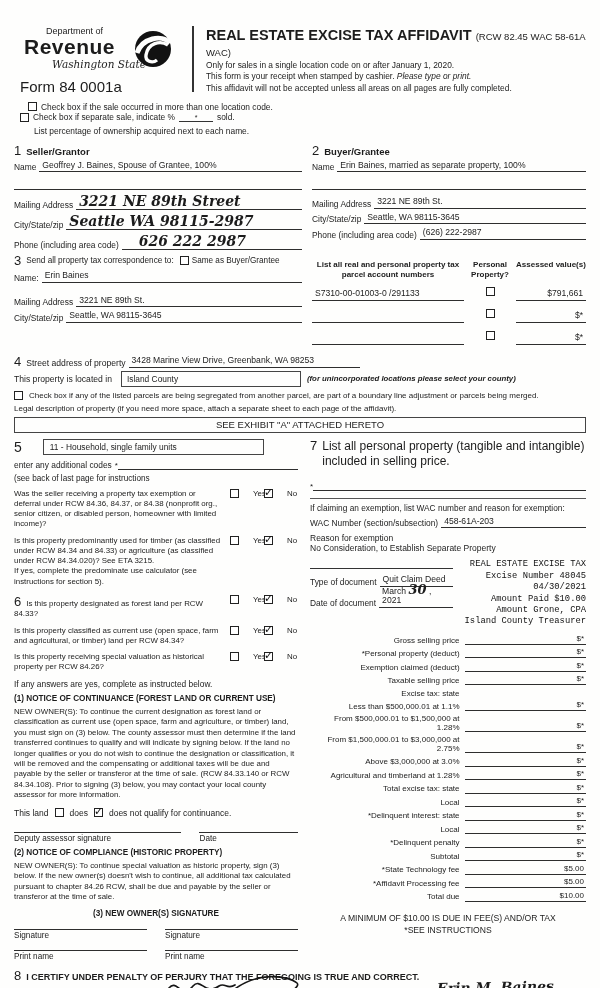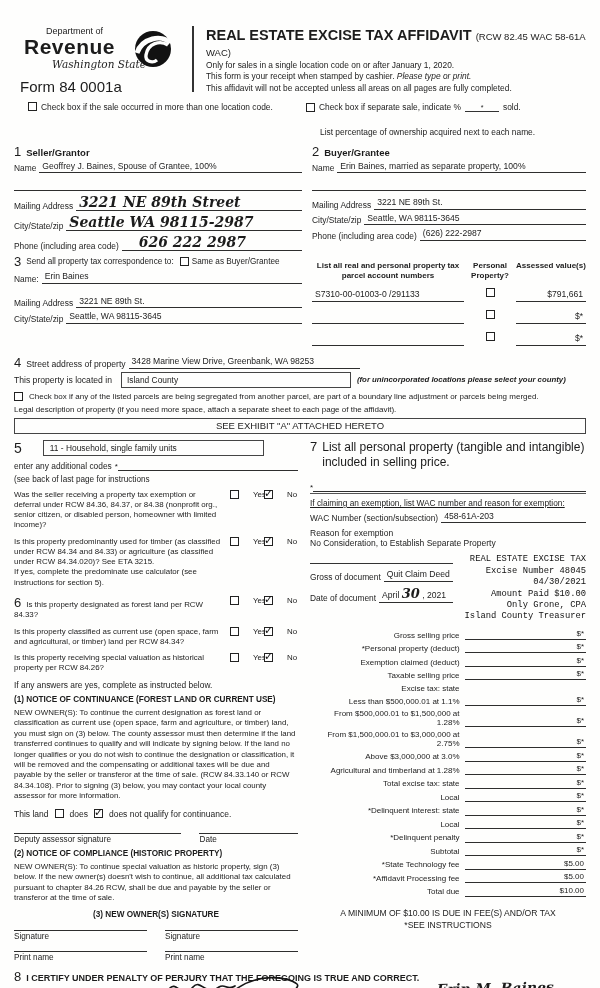--- a/index.html
+++ b/index.html
@@ -26,41 +26,41 @@
   .wast{font-family:"DejaVu Serif",serif;font-style:italic;font-size:10.5px;margin-left:28px;margin-top:1px;}
   .formno{font-size:15px;margin-top:8px;margin-left:-4px;}
   .logo{position:absolute;right:18px;top:2px;}
   .hdr-div{border-left:2px solid #333;height:66px;margin:0 12px 0 0;flex:none;}
   .hdr-right{flex:1;padding-top:2px;}
   .title{font-weight:bold;font-size:14.5px;line-height:1.1;}
   .titleref{font-weight:normal;font-size:9.5px;}
   .sub{font-size:8.4px;line-height:1.35;}
   .sub i{font-style:italic;}
   
-  .toprow{display:flex;margin-top:7px;font-size:8.4px;}
+  .toprow{display:flex;margin-top:7px;font-size:8.4px;flex-direction:column;}
   .topl{width:50%;display:flex;gap:4px;align-items:flex-start;padding-left:14px;}
   .topr{flex:1;padding-left:6px;}
   .topr-line{display:flex;gap:4px;align-items:flex-end;}
   .blank{display:inline-block;width:34px;border-bottom:1px solid #333;text-align:center;font-size:7px;line-height:1;}
-  .topnote{margin-left:14px;margin-top:15px;}
+  .topnote{margin-left:14px;margin-top:4px;}
   
   .cols{display:flex;gap:10px;margin-top:8px;}
   .colL{width:288px;flex:none;}
   .colR{flex:1;}
   .sechead{display:flex;align-items:baseline;margin-bottom:2px;}
   
   .phead{display:flex;font-size:8px;font-weight:bold;text-align:center;margin-top:6px;line-height:1.15;}
   .ph1{flex:1;}.ph2{width:52px;flex:none;}.ph3{width:70px;flex:none;}
   .prow{display:flex;align-items:flex-end;margin-top:3px;}
   .pnum{flex:1;}
   .pcb{width:52px;flex:none;text-align:center;padding-bottom:1px;}
   .pval{width:70px;flex:none;text-align:right;}
   
   .sec4{margin-top:10px;}
-  .countybox{border:1px solid #444;width:230px;font-size:8.4px;padding:2px 5px;margin:0 6px;}
+  .countybox{border:1px solid #444;width:180px;font-size:8.4px;padding:2px 5px;margin:0 6px;}
   .countynote{font-size:7.8px;font-weight:bold;font-style:italic;}
   .legalbox{border:1.2px solid #444;margin-top:2px;text-align:center;font-size:9.5px;padding:1px 0 2px 0;}
   .small{font-size:8px;line-height:1.3;}
   
   .cols2{display:flex;gap:12px;margin-top:6px;min-height:452px;}
   .c56{width:284px;flex:none;}
   .c7{flex:1;}
   .codebox{border:1px solid #444;flex:1;font-size:8.4px;padding:2px 6px;margin-left:16px;margin-right:34px;}
   .ynq{display:flex;margin-top:6px;font-size:7.9px;line-height:1.3;}
   .ynq .qt{flex:1;padding-right:8px;}
@@ -384,52 +384,52 @@
     <div class="c7">
       <div>
         <div style="display:flex;">
           <span class="secnum">7</span>
           <span style="font-size:12px;line-height:1.3;">List all personal property (tangible and intangible) included in selling price.</span>
         </div>
         <div class="fld" style="margin-top:10px;">
             <span style="font-size:8px;">*</span>
           <span class="val"></span>
           </div>
-        <div style="font-size:8.3px;margin-top:1px;border-top:1px solid #555;padding-top:4px;text-decoration:underline;">If claiming an exemption, list WAC number and reason for exemption:</div>
+        <div style="font-size:8.3px;margin-top:7px;border-top:1px solid #555;padding-top:4px;">If claiming an exemption, list WAC number and reason for exemption:</div>
         <div class="fld">
             <span class="lbl">WAC Number (section/subsection)</span>
           <span class="val">458-61A-203</span>
           </div>
         <div style="font-size:8.5px;margin-top:5px;">Reason for exemption</div>
         <div style="font-size:8.5px;">No Consideration, to Establish Separate Property</div>
       </div>
 
       <div class="docstamp">
         <div class="dsl">
           <div class="stampline"></div>
           <div class="fld" style="margin-top:6px;">
-              <span class="lbl">Gross of document</span>
+              <span class="lbl">Type of document</span>
             <span class="val">Quit Claim Deed</span>
             </div>
           <div class="fld" style="margin-top:6px;height:15px;">
               <span class="lbl">Date of document</span>
             <span class="val">
-              <span>April</span>
+              <span>March</span>
               <span class="hand" style="font-size:13px;">30</span>
               <span>, 2021</span>
             </span>
             </div>
         </div>
         <div class="dsr">
           <div class="stamp">
             <div>REAL ESTATE EXCISE TAX</div>
             <div>Excise Number 48045</div>
             <div>04/30/2021</div>
             <div>Amount Paid $10.00</div>
-            <div>Only Grone, CPA</div>
+            <div>Amount Grone, CPA</div>
             <div>Island County Treasurer</div>
           </div>
         </div>
       </div>
 
       <div style="margin-top:6px;">
         <div class="taxrow">
             <span class="taxlbl">Gross selling price</span>
             <span class="taxval">$*</span>
           </div>

